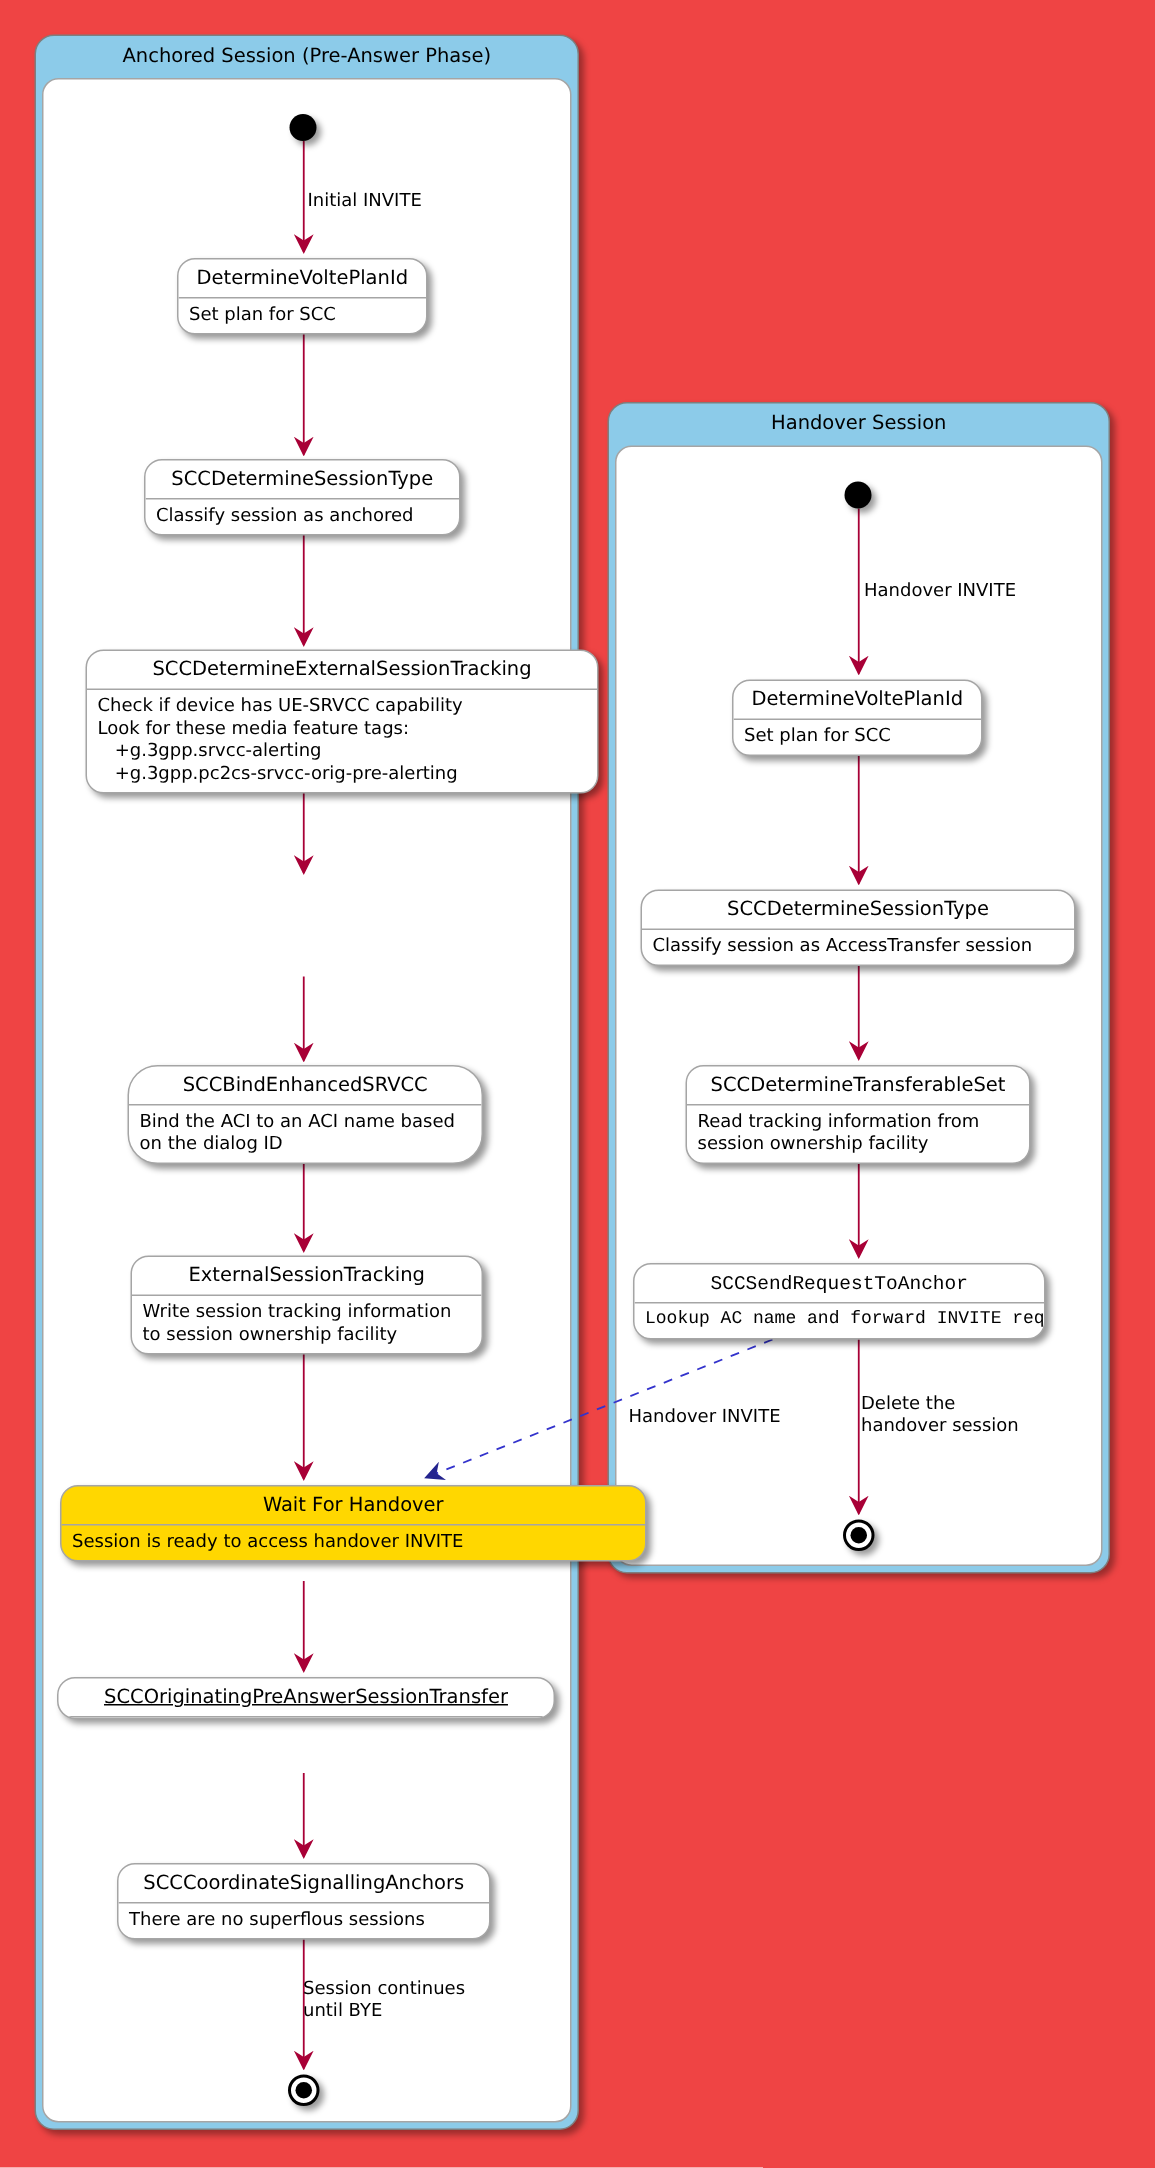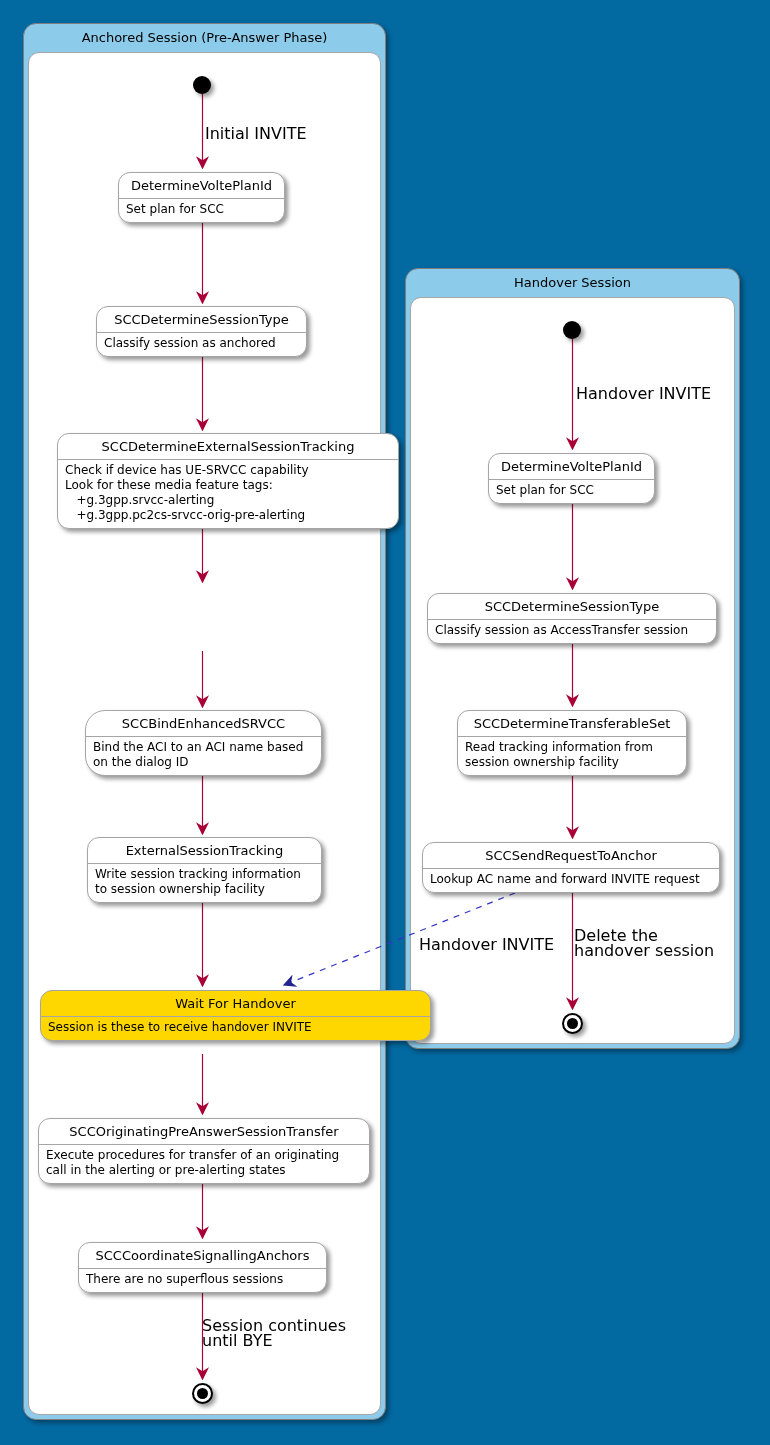--- a/index.html
+++ b/index.html
@@ -6,21 +6,21 @@
     --arrow:#A80036;
     --dash:#3333CC;
     --header:#8CCBE9;
     --nodeborder:#A5A5A5;
     --yellow:#FFD700;
     --frameborder:#7E7E7E;
   }
   *{box-sizing:border-box;margin:0;padding:0;}
   html,body{background:#FFFFFF;}
   body{font-family:"DejaVu Sans","Liberation Sans",sans-serif;color:#000;}
-  .stage{position:relative;width:770px;height:1445px;overflow:hidden;background:#0369a1;}
+  .stage{position:relative;width:770px;height:1445px;overflow:hidden;background:#ef4444;}
 
   .frame{position:absolute;background:var(--header);border:1px solid var(--frameborder);
     border-radius:13px;box-shadow:3px 3px 4px rgba(0,0,0,.35);z-index:1;}
   .frame-title{position:absolute;left:0;right:0;top:0;height:28px;line-height:28px;
     text-align:center;font-size:13px;color:#000;}
   .frame-body{position:absolute;left:4px;right:4px;top:28px;bottom:4px;background:#fff;
     border:1px solid var(--nodeborder);border-radius:11px;}
 
   .edges{position:absolute;left:0;top:0;z-index:2;}
 
@@ -32,21 +32,21 @@
   .node-body .bl{white-space:pre;}
   .node.highlight{background:var(--yellow);}
 
   .init-dot{position:absolute;width:18px;height:18px;border-radius:50%;background:#000;
     box-shadow:3px 3px 4px rgba(0,0,0,.4);z-index:3;}
   .final-dot{position:absolute;width:21px;height:21px;border-radius:50%;background:#fff;
     border:2px solid #000;box-shadow:3px 3px 4px rgba(0,0,0,.4);z-index:3;}
   .final-dot::after{content:"";position:absolute;left:50%;top:50%;width:11px;height:11px;
     margin:-5.5px 0 0 -5.5px;border-radius:50%;background:#000;}
 
-  .edge-label{position:absolute;font-size:16px;line-height:15px;z-index:3;white-space:nowrap;}
+  .edge-label{position:absolute;font-size:12px;line-height:15px;z-index:3;white-space:nowrap;}
   .edge-label.center{text-align:left;}
 </style>
 </head>
 <body>
 
 <div class="stage">
 
   <div class="frame" style="left:23px;top:23px;width:363px;height:1397px;">
     <div class="frame-title">Anchored Session (Pre-Answer Phase)</div>
     <div class="frame-body"></div>
@@ -127,30 +127,26 @@
     <div class="node-title">ExternalSessionTracking</div>
     <div class="node-body">
       <div class="bl">Write session tracking information</div>
       <div class="bl">to session ownership facility</div>
     </div>
   </div>
 
   <div class="node highlight" style="left:40px;top:990px;width:391px;">
     <div class="node-title">Wait For Handover</div>
     <div class="node-body">
-        <div class="bl">Session is these to receive handover INVITE</div>
-      </div>
-  </div>
-
-  <div class="node" style="left:38px;top:1118px;width:332px;">
+        <div class="bl">Session is ready to access handover INVITE</div>
+      </div>
+  </div>
+
+  <div class="node" style="left:38px;top:1118px;width:332px;text-decoration:underline;">
     <div class="node-title">SCCOriginatingPreAnswerSessionTransfer</div>
-    <div class="node-body">
-      <div class="bl">Execute procedures for transfer of an originating</div>
-      <div class="bl">call in the alerting or pre-alerting states</div>
-    </div>
   </div>
 
   <div class="node" style="left:78px;top:1242px;width:249px;">
     <div class="node-title">SCCCoordinateSignallingAnchors</div>
     <div class="node-body">
         <div class="bl">There are no superflous sessions</div>
       </div>
   </div>
 
   <div class="edge-label center" style="left:202px;top:1318px;width:122px;">
@@ -179,21 +175,21 @@
   </div>
 
   <div class="node" style="left:457px;top:710px;width:230px;">
     <div class="node-title">SCCDetermineTransferableSet</div>
     <div class="node-body">
       <div class="bl">Read tracking information from</div>
       <div class="bl">session ownership facility</div>
     </div>
   </div>
 
-  <div class="node" style="left:422px;top:842px;width:298px;">
+  <div class="node" style="left:422px;top:842px;width:275px;font-family:Liberation Mono, monospace;">
     <div class="node-title">SCCSendRequestToAnchor</div>
     <div class="node-body">
         <div class="bl">Lookup AC name and forward INVITE request</div>
       </div>
   </div>
 
   <div class="edge-label" style="left:419px;top:937px;">Handover INVITE</div>
 
   <div class="edge-label center" style="left:574px;top:928px;width:104px;">
     <div>Delete the</div>

